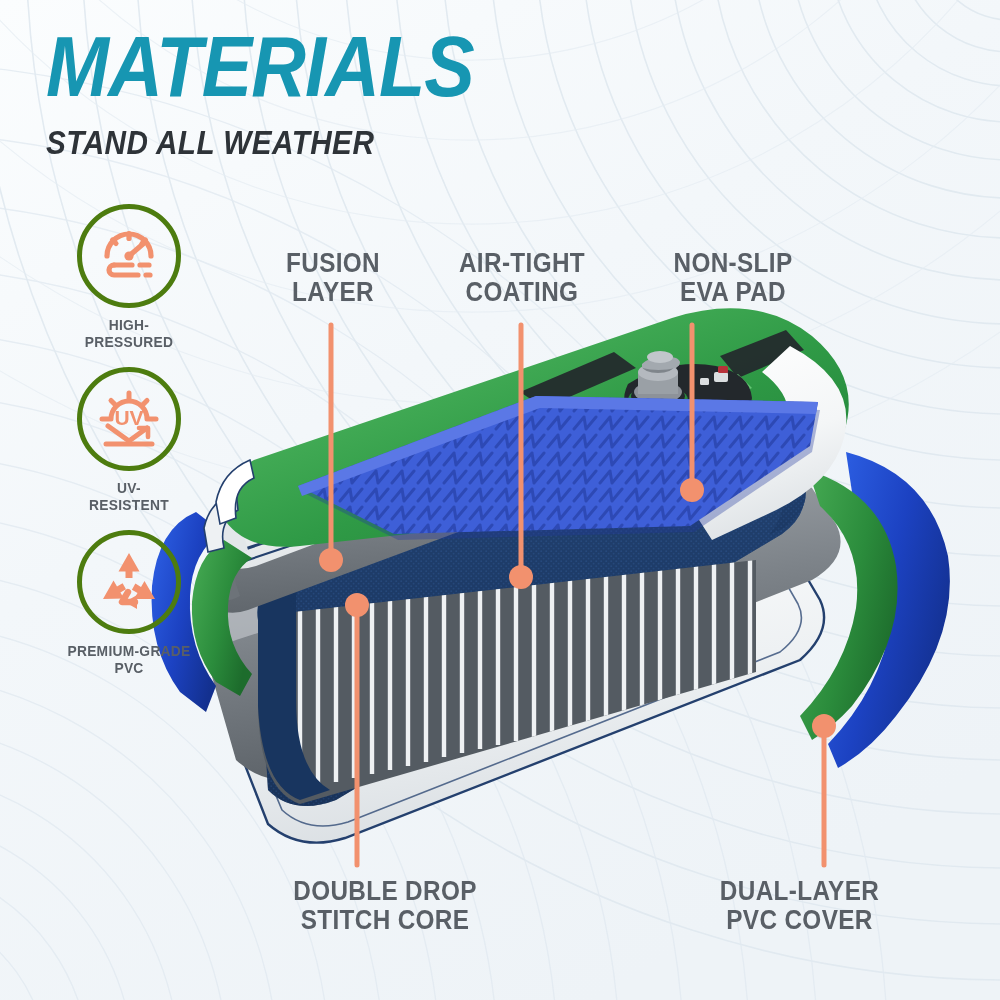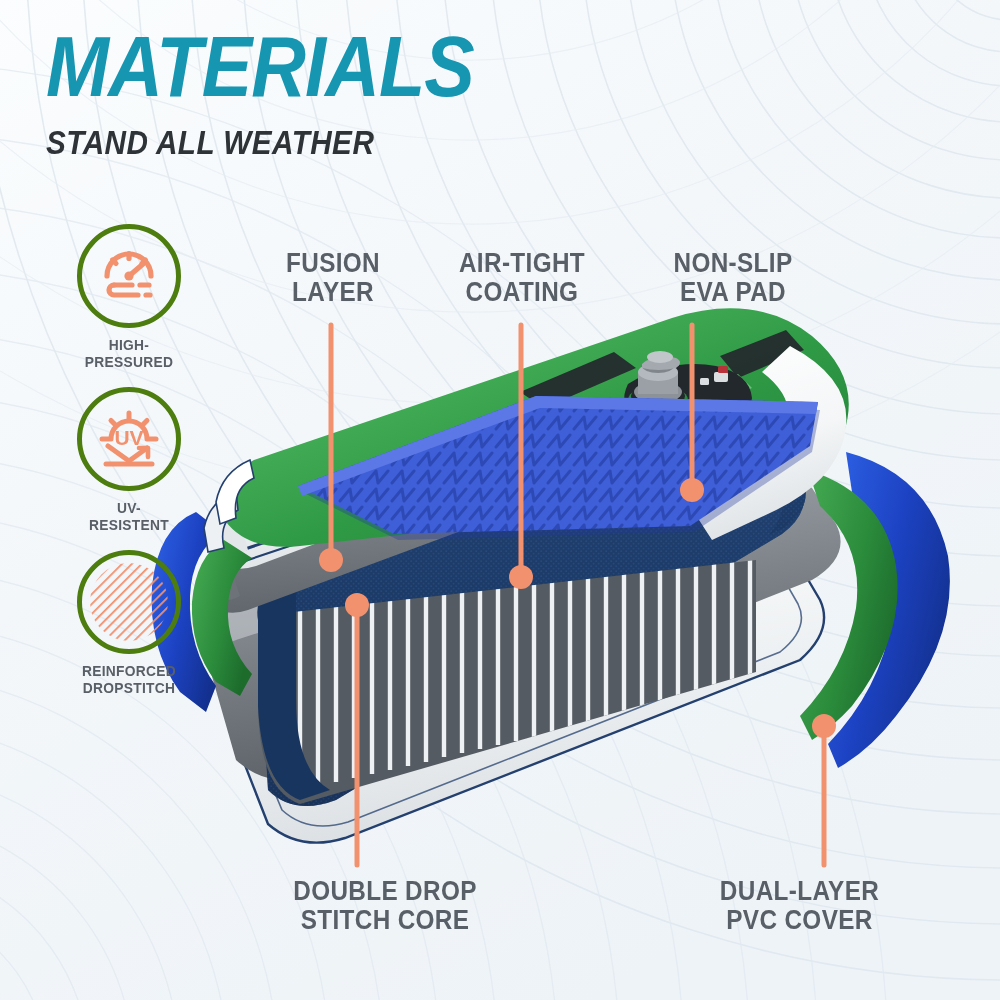--- a/index.html
+++ b/index.html
@@ -23,21 +23,21 @@
     font-stretch:condensed;
   }
   #subtitle {
     margin-top:16px;
     font-size:33px; font-weight:bold; color:#2e3338;
     letter-spacing:0.5px;
     transform:scaleX(0.9); transform-origin:left center;
   }
 
   
-  #features { position:absolute; left:44px; top:224px; width:170px; z-index:10; }
+  #features { position:absolute; left:44px; top:204px; width:170px; z-index:10; }
   .feature { width:170px; margin-bottom:16px; text-align:center; }
   .feature-icon {
     width:104px; height:104px; margin:0 auto;
     border:5px solid #4d7c0f; border-radius:50%;
     display:flex; align-items:center; justify-content:center;
     background:transparent;
   }
   .feature-label {
     margin-top:9px; font-size:15px; font-weight:bold; line-height:1.13;
     color:#595f66; letter-spacing:0.3px;
@@ -185,34 +185,40 @@
         <g fill="none" stroke="#f2916e" stroke-width="5" stroke-linecap="round" stroke-linejoin="round">
           <path d="M15 43 L36 58 L54 45"></path>
           <path d="M46 45 L55 45 L55 54" stroke-width="4.6" fill="none"></path>
           <path d="M13 61 L59 61"></path>
         </g>
       </svg>
     </div>
     <div class="feature-label">UV-<br>RESISTENT</div>
   </div>
 
-
   <div class="feature">
     <div class="feature-icon">
-      <svg width="86" height="86" viewBox="0 0 86 86">
-        <defs>
-          <pattern id="hatch" width="7" height="7" patternTransform="rotate(45)" patternUnits="userSpaceOnUse">
-            <line x1="0" y1="0" x2="0" y2="7" stroke="#f2916e" stroke-width="3.6"></line>
-          </pattern>
-        </defs>
-        <circle cx="43" cy="43" r="39" fill="url(#hatch)"></circle>
+      <svg width="74" height="74" viewBox="0 0 74 74">
+        <g fill="#f2916e">
+          <path d="M37 8 L47.5 26.5 L40.5 26.5 L40.5 33 L33.5 33 L33.5 26.5 L26.5 26.5 Z"></path>
+          <path d="M11 54 L21.5 35.5 L25 41.5 L30.6 38.2 L34 44.3 L28.4 47.6 L32 53.6 Z"></path>
+          <path d="M63 54 L42 54 L45.5 48 L39.9 44.7 L43.4 38.6 L49 41.9 L52.5 35.9 Z"></path>
+        </g>
+        <g fill="#f2916e">
+          <path d="M30.6 38.2 L28.4 47.6 L20 43 Z" opacity="0"></path>
+        </g>
+        <g fill="none" stroke="#f2916e" stroke-width="6.4" stroke-linejoin="round" stroke-linecap="round">
+          <path d="M36 47 L30 57 L43 57"></path>
+        </g>
+        <path d="M45 50 L45 64 L33 57 Z" fill="#f2916e"></path>
       </svg>
     </div>
-    <div class="feature-label">REINFORCED<br>DROPSTITCH</div>
+    <div class="feature-label">PREMIUM-GRADE<br>PVC</div>
   </div>
+
 </div>
 
 <svg id="board" viewBox="0 0 1000 1000">
   <defs>
 
     <pattern id="evaTex" width="26" height="18" patternUnits="userSpaceOnUse">
       <rect width="26" height="18" fill="#3e5fd8"></rect>
       <path d="M2 15 L12 3 M12 3 L14 15 M14 15 L24 3" stroke="#2d49b5" stroke-width="3" fill="none" stroke-linecap="round"></path>
     </pattern>
 

